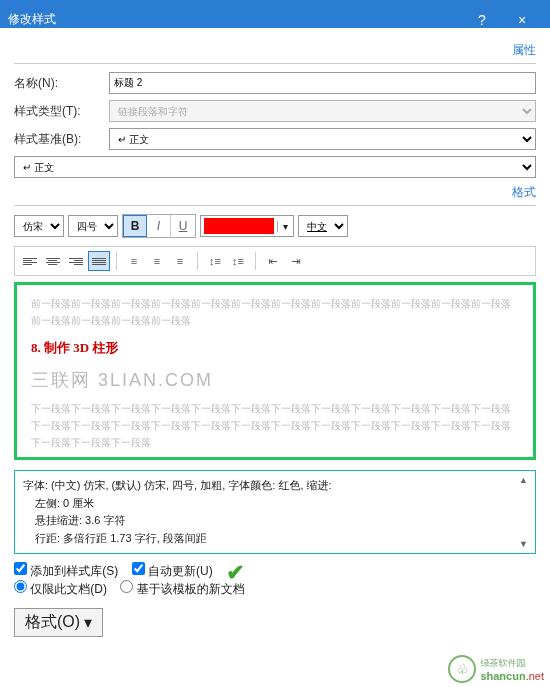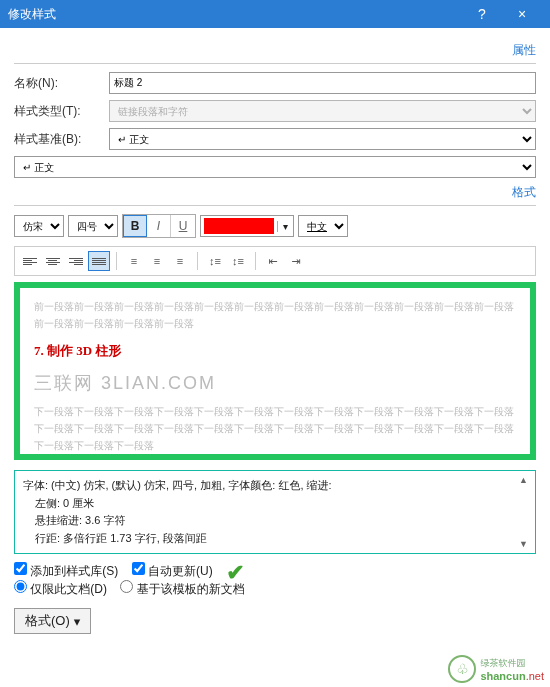--- a/index.html
+++ b/index.html
@@ -1,17 +1,17 @@
 <!DOCTYPE html>
 <html><head>
 <meta charset="utf-8">
 <style>
 * { box-sizing: border-box; margin: 0; padding: 0; font-family: "Microsoft YaHei", sans-serif; }
 body { background: #fff; width: 550px; height: 687px; overflow: hidden; position: relative; }
-.titlebar { background: #2b7cd3; color: #fff; height: 28px; display: flex; align-items: center; padding: 0 8px; font-size: 12px; }
+.titlebar { background: #2b7cd3; color: #fff; height: 28px; display: flex; align-items: flex-end; padding: 0 8px; font-size: 12px; }
 .titlebar .title { flex: 1; }
 .titlebar .btn { width: 40px; text-align: center; font-size: 14px; }
 .content { padding: 8px 14px; font-size: 12px; color: #222; }
 .section-label { color: #2b7cd3; font-size: 12px; margin: 6px 0 4px; text-align: right; }
 .hr { border: none; border-top: 1px solid #ccc; margin: 2px 0 8px; }
 .row { display: flex; align-items: center; margin-bottom: 6px; }
 .row .lbl { width: 95px; color: #333; }
 .row .field { flex: 1; }
 input[type=text], select { width: 100%; height: 22px; border: 1px solid #999; padding: 0 4px; font-size: 10px; background: #fff; }
 select.disabled { background: #f0f0f0; color: #888; }
@@ -28,30 +28,30 @@
 .biu .u { text-decoration: underline; color: #666; }
 .color-sel { display: flex; align-items: center; border: 1px solid #999; height: 22px; }
 .color-sel .swatch { width: 70px; height: 16px; background: #ff0000; margin: 0 3px; }
 .color-sel .dd { width: 16px; text-align: center; font-size: 10px; border-left: 1px solid #aaa; }
 .sel-lang { width: 62px; text-decoration: underline; }
 .toolbar2 { display: flex; align-items: center; gap: 6px; border: 1px solid #ccc; padding: 4px; margin-bottom: 6px; }
 .tgroup { display: flex; gap: 1px; }
 .tbtn { width: 22px; height: 20px; border: 1px solid transparent; display: flex; align-items: center; justify-content: center; font-size: 11px; color: #555; }
 .tbtn.active { border: 1px solid #2b7cd3; background: #d0e4f8; }
 .sep { width: 1px; height: 18px; background: #ccc; }
-.preview { border: 6px solid #22c55e; height: 178px; padding: 10px 14px; overflow: hidden; font-size: 10px; color: #bbb; line-height: 1.7; }
+.preview { border: 3px solid #22c55e; height: 178px; padding: 10px 14px; overflow: hidden; font-size: 10px; color: #bbb; line-height: 1.7; }
 .preview .heading { color: #d00000; font-weight: bold; font-size: 13px; margin: 8px 0 6px; font-family: FangSong, serif; }
 .preview .watermark { color: #bbb; font-size: 18px; letter-spacing: 2px; margin: 4px 0; }
 .desc-box { border: 1px solid #14b8a6; padding: 6px 8px; margin-top: 10px; font-size: 11px; line-height: 1.6; position: relative; }
 .desc-box .scroll { position: absolute; right: 2px; top: 2px; bottom: 2px; width: 14px; display: flex; flex-direction: column; justify-content: space-between; color: #666; font-size: 9px; }
 .opts { margin-top: 8px; font-size: 12px; }
 .opts label { margin-right: 10px; }
 .check-highlight { position: relative; display: inline-block; }
 .green-check { position: absolute; right: -22px; top: -2px; color: #3fa52e; font-size: 22px; font-weight: bold; }
-.format-btn { margin-top: 10px; border: 1px solid #999; background: #f3f3f3; padding: 3px 10px; font-size: 13px; display: inline-flex; align-items: center; gap: 4px; }
+.format-btn { margin-top: 10px; border: 1px solid #999; background: #f3f3f3; padding: 3px 10px; font-size: 16px; display: inline-flex; align-items: center; gap: 4px; }
 .bottom-logo { position: absolute; right: 6px; bottom: 4px; font-size: 11px; color: #5aa84f; display: flex; align-items: center; gap: 4px; }
 .bottom-logo .icon { width: 28px; height: 28px; border: 2px solid #7db56f; border-radius: 50%; display: flex; align-items: center; justify-content: center; color: #7db56f; font-size: 14px; }
 .align-icon { display: inline-block; width: 14px; }
 .align-icon span { display: block; height: 1px; background: #555; margin: 1px 0; }
 </style>
 </head>
 <body>
 
 <div class="titlebar">
   <span class="title">修改样式</span>
@@ -145,21 +145,21 @@
     </div>
     <div class="sep"></div>
     <div class="tgroup">
       <div class="tbtn">⇤</div>
       <div class="tbtn">⇥</div>
     </div>
   </div>
 
   <div class="preview">
     <div>前一段落前一段落前一段落前一段落前一段落前一段落前一段落前一段落前一段落前一段落前一段落前一段落前一段落前一段落前一段落前一段落</div>
-    <div class="heading">7. 制作 3D 柱形</div>
+    <div class="heading">8. 制作 3D 柱形</div>
     <div class="watermark">三联网 3LIAN.COM</div>
     <div>下一段落下一段落下一段落下一段落下一段落下一段落下一段落下一段落下一段落下一段落下一段落下一段落下一段落下一段落下一段落下一段落下一段落下一段落下一段落下一段落下一段落下一段落下一段落下一段落下一段落下一段落下一段落</div>
   </div>
 
   <div class="desc-box">
     <div>字体: (中文) 仿宋, (默认) 仿宋, 四号, 加粗, 字体颜色: 红色, 缩进:</div>
     <div style="padding-left:12px">左侧:  0 厘米</div>
     <div style="padding-left:12px">悬挂缩进: 3.6 字符</div>
     <div style="padding-left:12px">行距: 多倍行距 1.73 字行, 段落间距</div>
     <div class="scroll">

